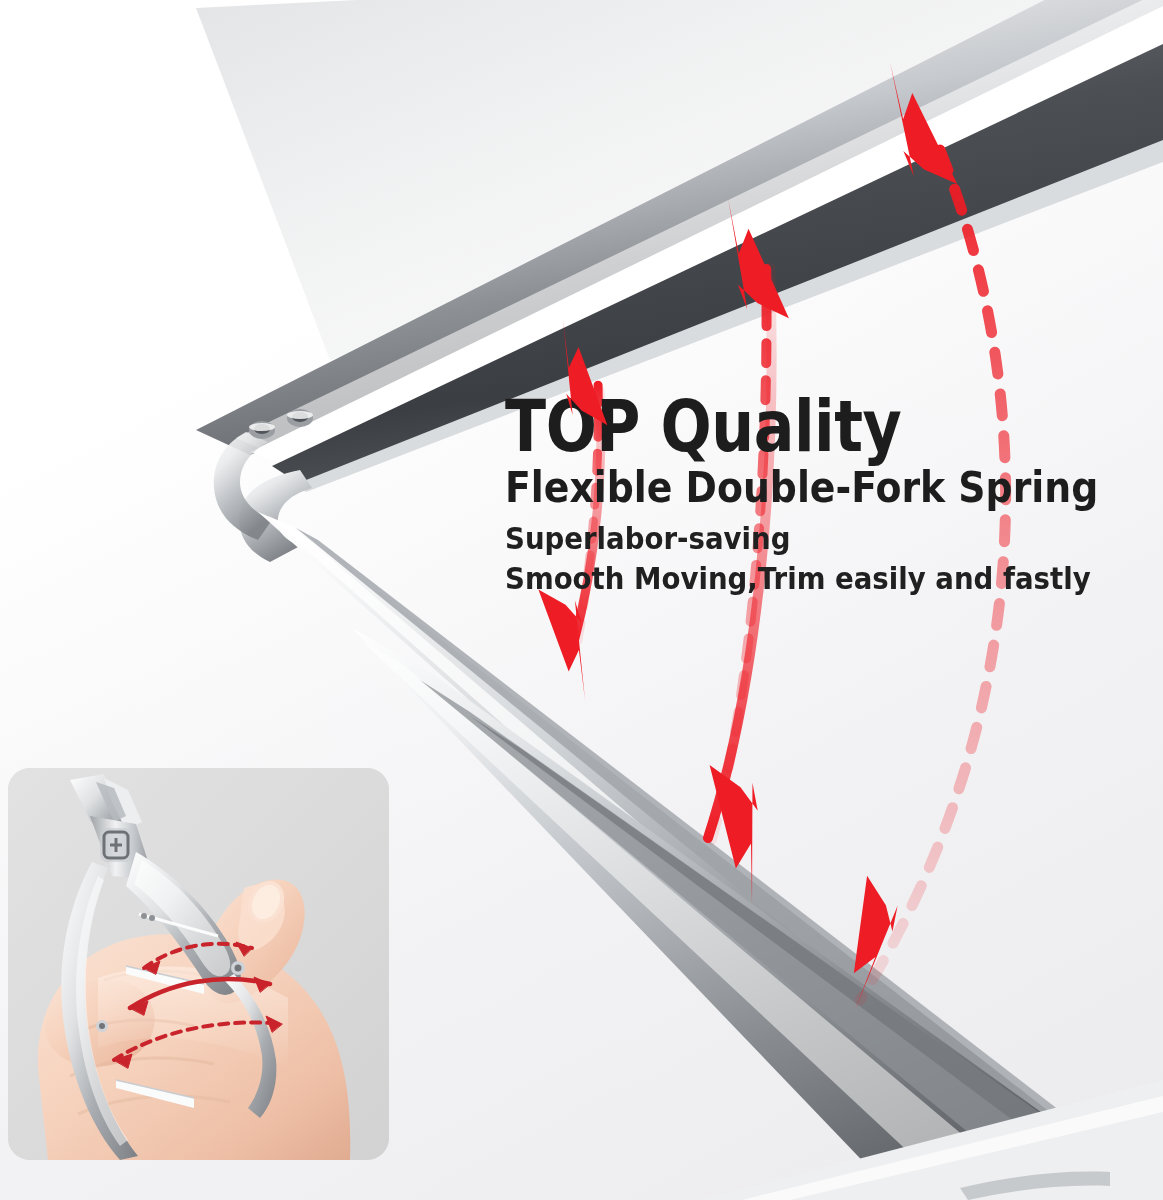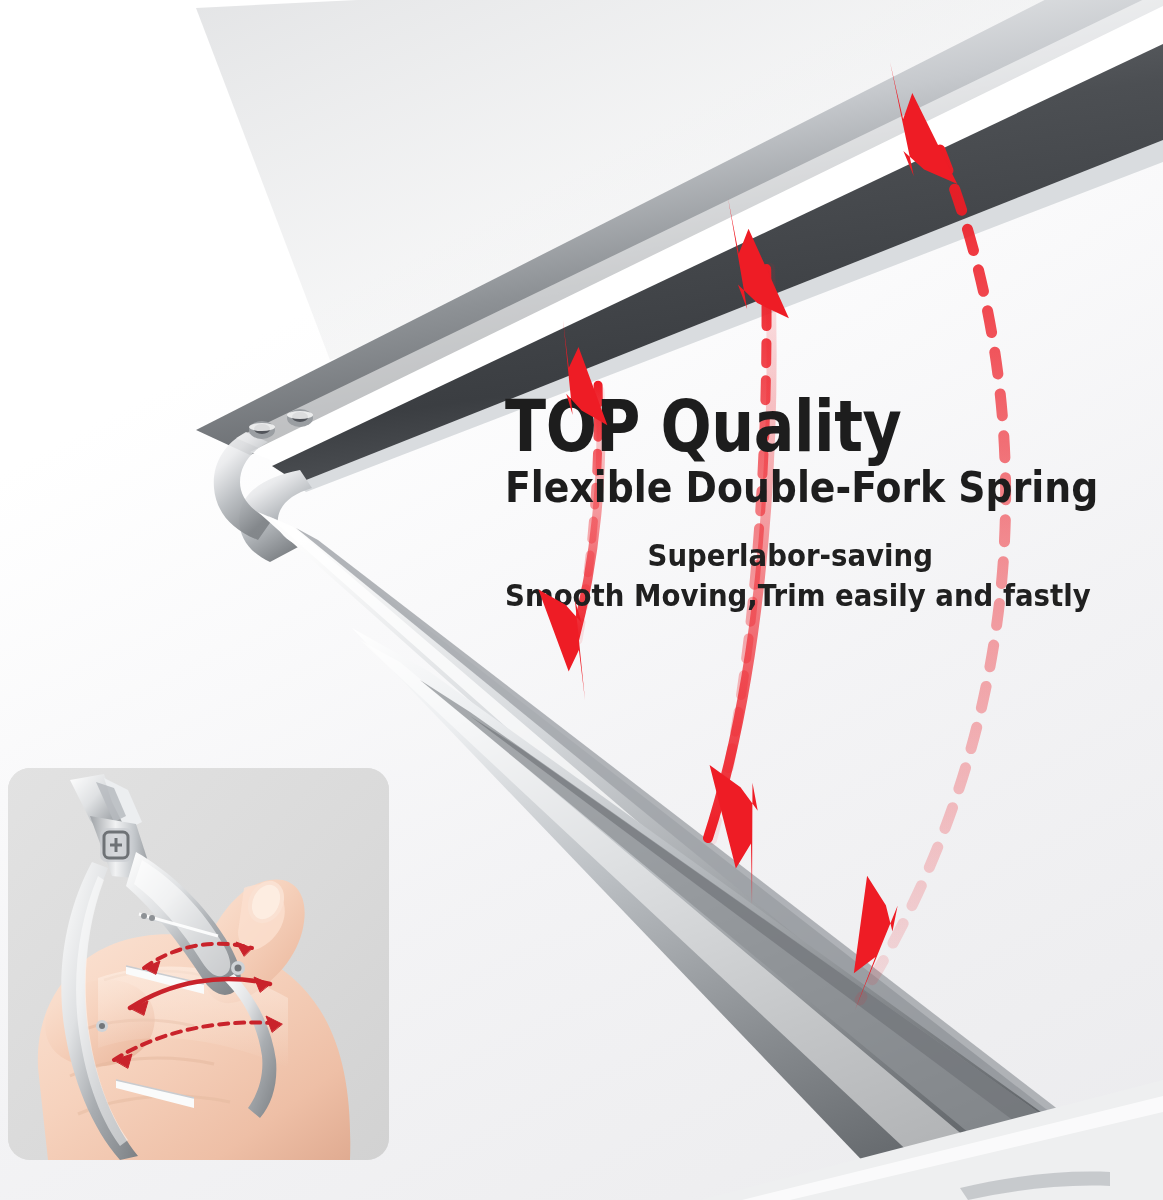--- a/index.html
+++ b/index.html
@@ -70,21 +70,21 @@
   .benefit{
     font-size:30px;
     line-height:1.32;
     font-weight:700;
     color:#202020;
     font-family:"DejaVu Sans","Liberation Sans",sans-serif;
     transform:scaleX(.92);
     transform-origin:left center;
     white-space:nowrap;
   }
-  .benefits{margin-top:26px;text-align:center;}
+  .benefits{margin-top:9px;}
 
   
   .arrows-back{position:absolute;inset:0;z-index:20;}
   .arrows-front{position:absolute;inset:0;z-index:60;pointer-events:none;}
   .arrows-back svg,.arrows-front svg{position:absolute;inset:0;width:1163px;height:1200px;}
 
   
   .inset{
     position:absolute;
     left:8px;

